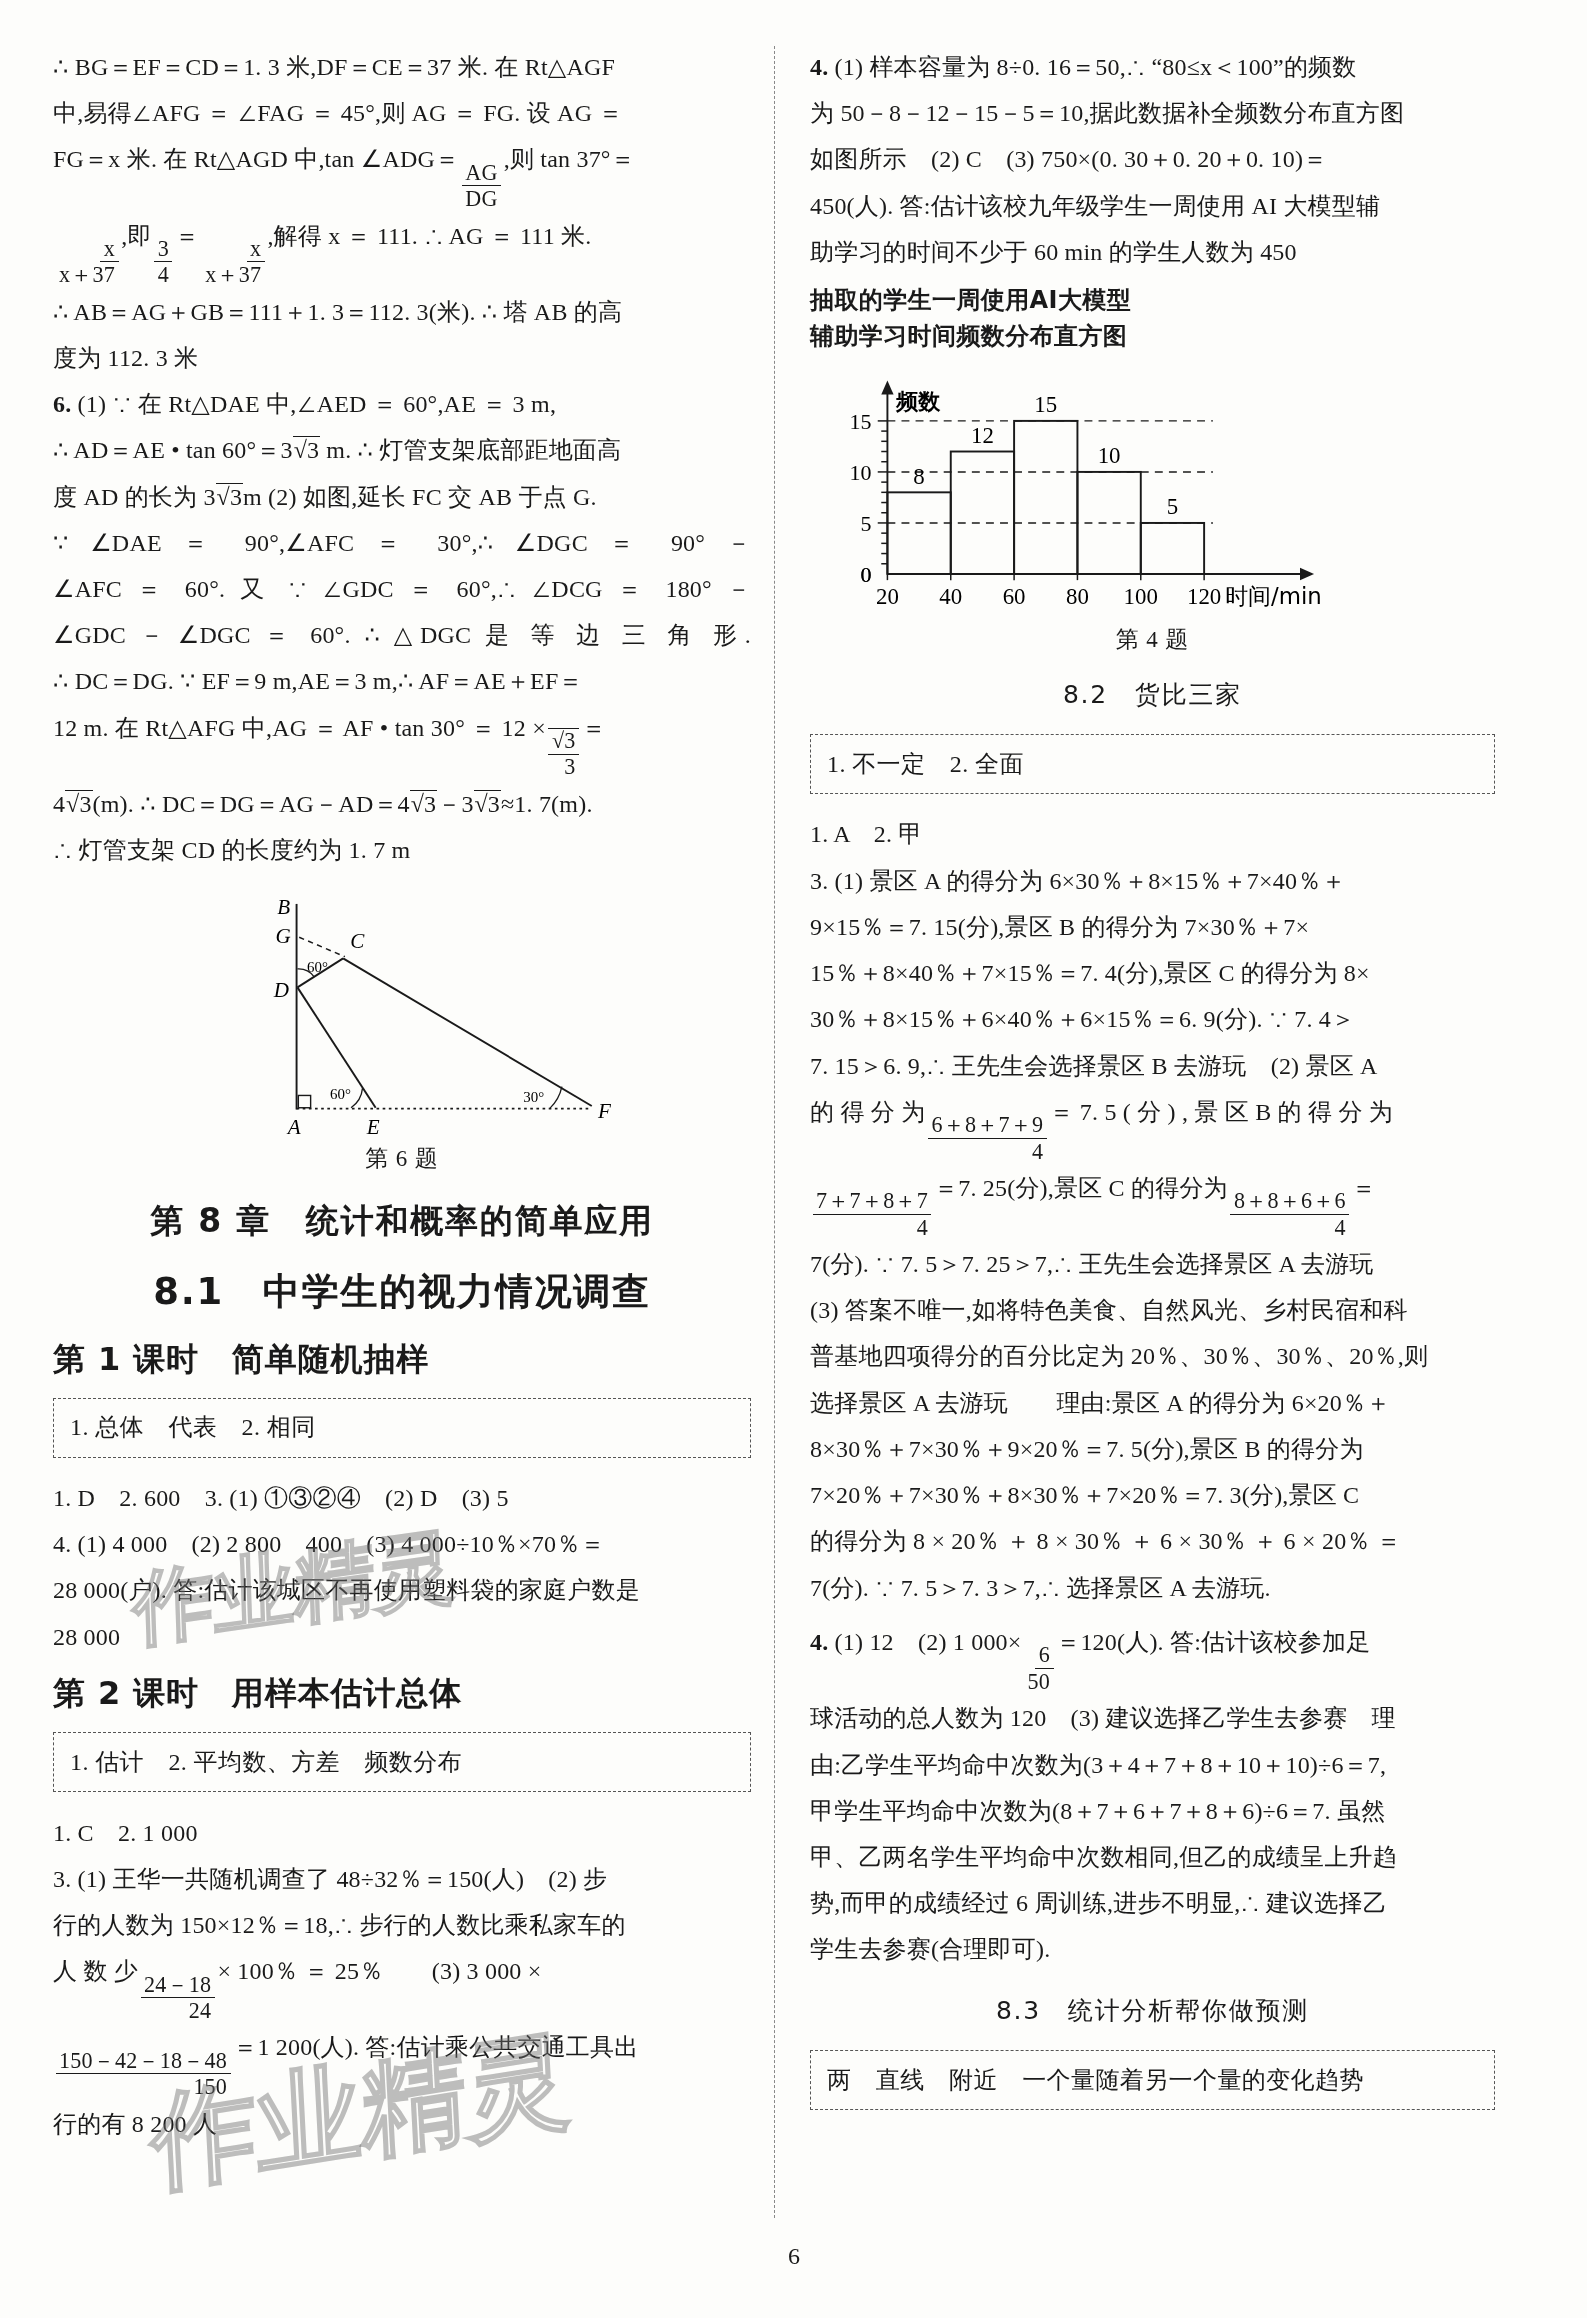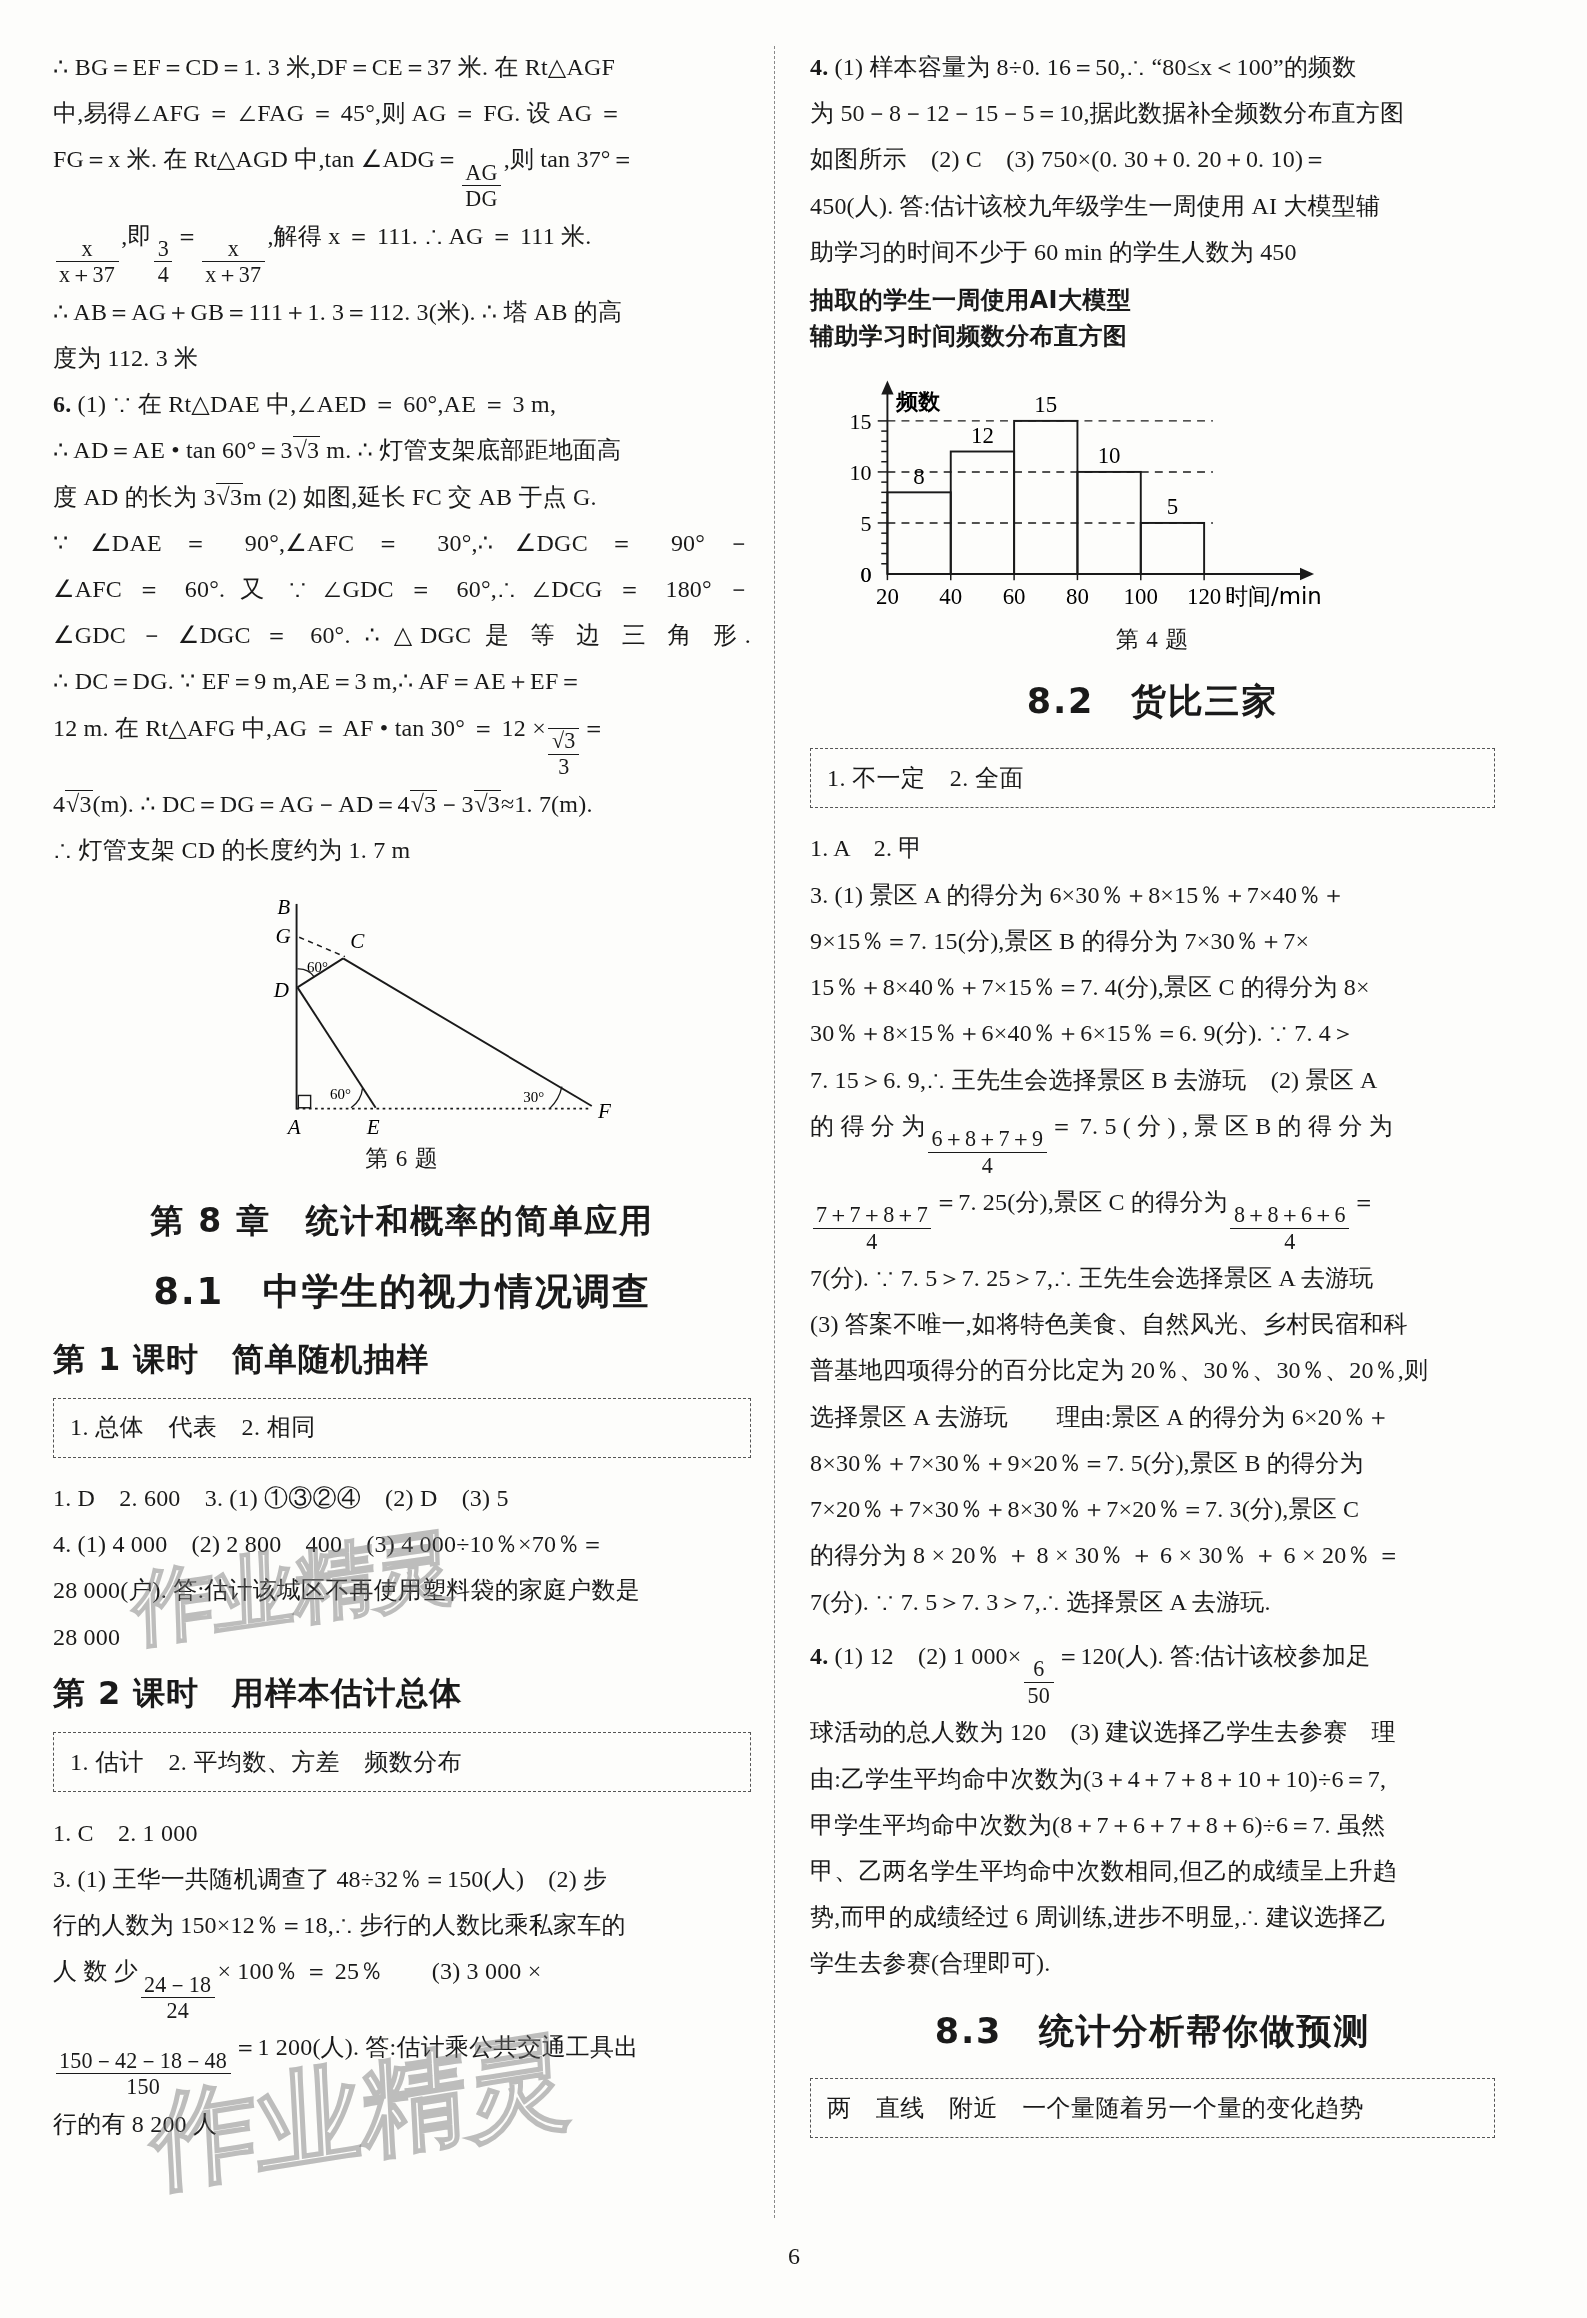--- a/index.html
+++ b/index.html
@@ -43,20 +43,21 @@
 
   
   .frac {
     display:inline-flex;
     flex-direction:column;
     vertical-align:-0.55em;
     text-align:center;
     margin:0 2.6px;
     line-height:1.08;
     font-size:0.92em;
+    align-items:flex-end;
   }
   .frac .n { border-bottom:1.4px solid #1a1a1a; padding:0 3.5px 0.9px 3.5px; }
   .frac .d { padding:0.9px 3.5px 0 3.5px; }
   .ovl { border-top:1.2px solid #1a1a1a; padding:0 0.9px; }
 
   
   .chap-title {
     font-family:"DejaVu Sans", sans-serif;
     font-weight:bold;
     font-size:33px;
@@ -75,22 +76,22 @@
   .lesson-title {
     font-family:"DejaVu Sans", sans-serif;
     font-weight:bold;
     font-size:32px;
     text-align:left;
     letter-spacing:0.9px;
     margin:14px 0 16px 0;
   }
   .sec-title-r {
     font-family:"DejaVu Sans", sans-serif;
-    font-weight:bold;
-    font-size:35px;
+    font-weight:normal;
+    font-size:25px;
     text-align:center;
     letter-spacing:1.8px;
     margin:23px 0 23px 0;
   }
 
   
   .fillbox {
     border:1.4px dashed #555;
     padding:10.6px 16px 11.4px 16px;
     margin:8.8px 0 19.3px 0;

